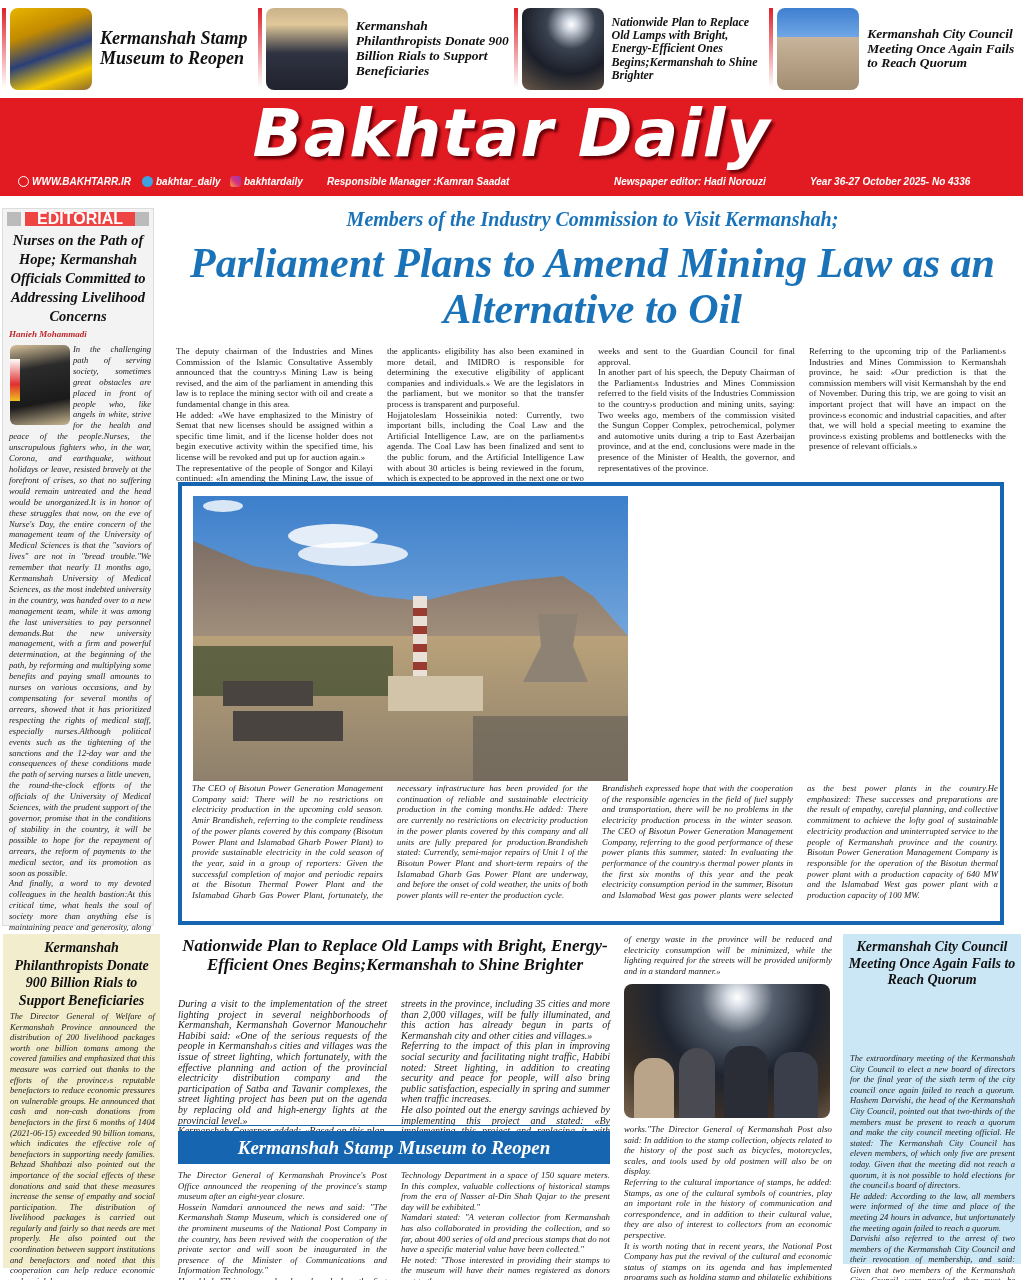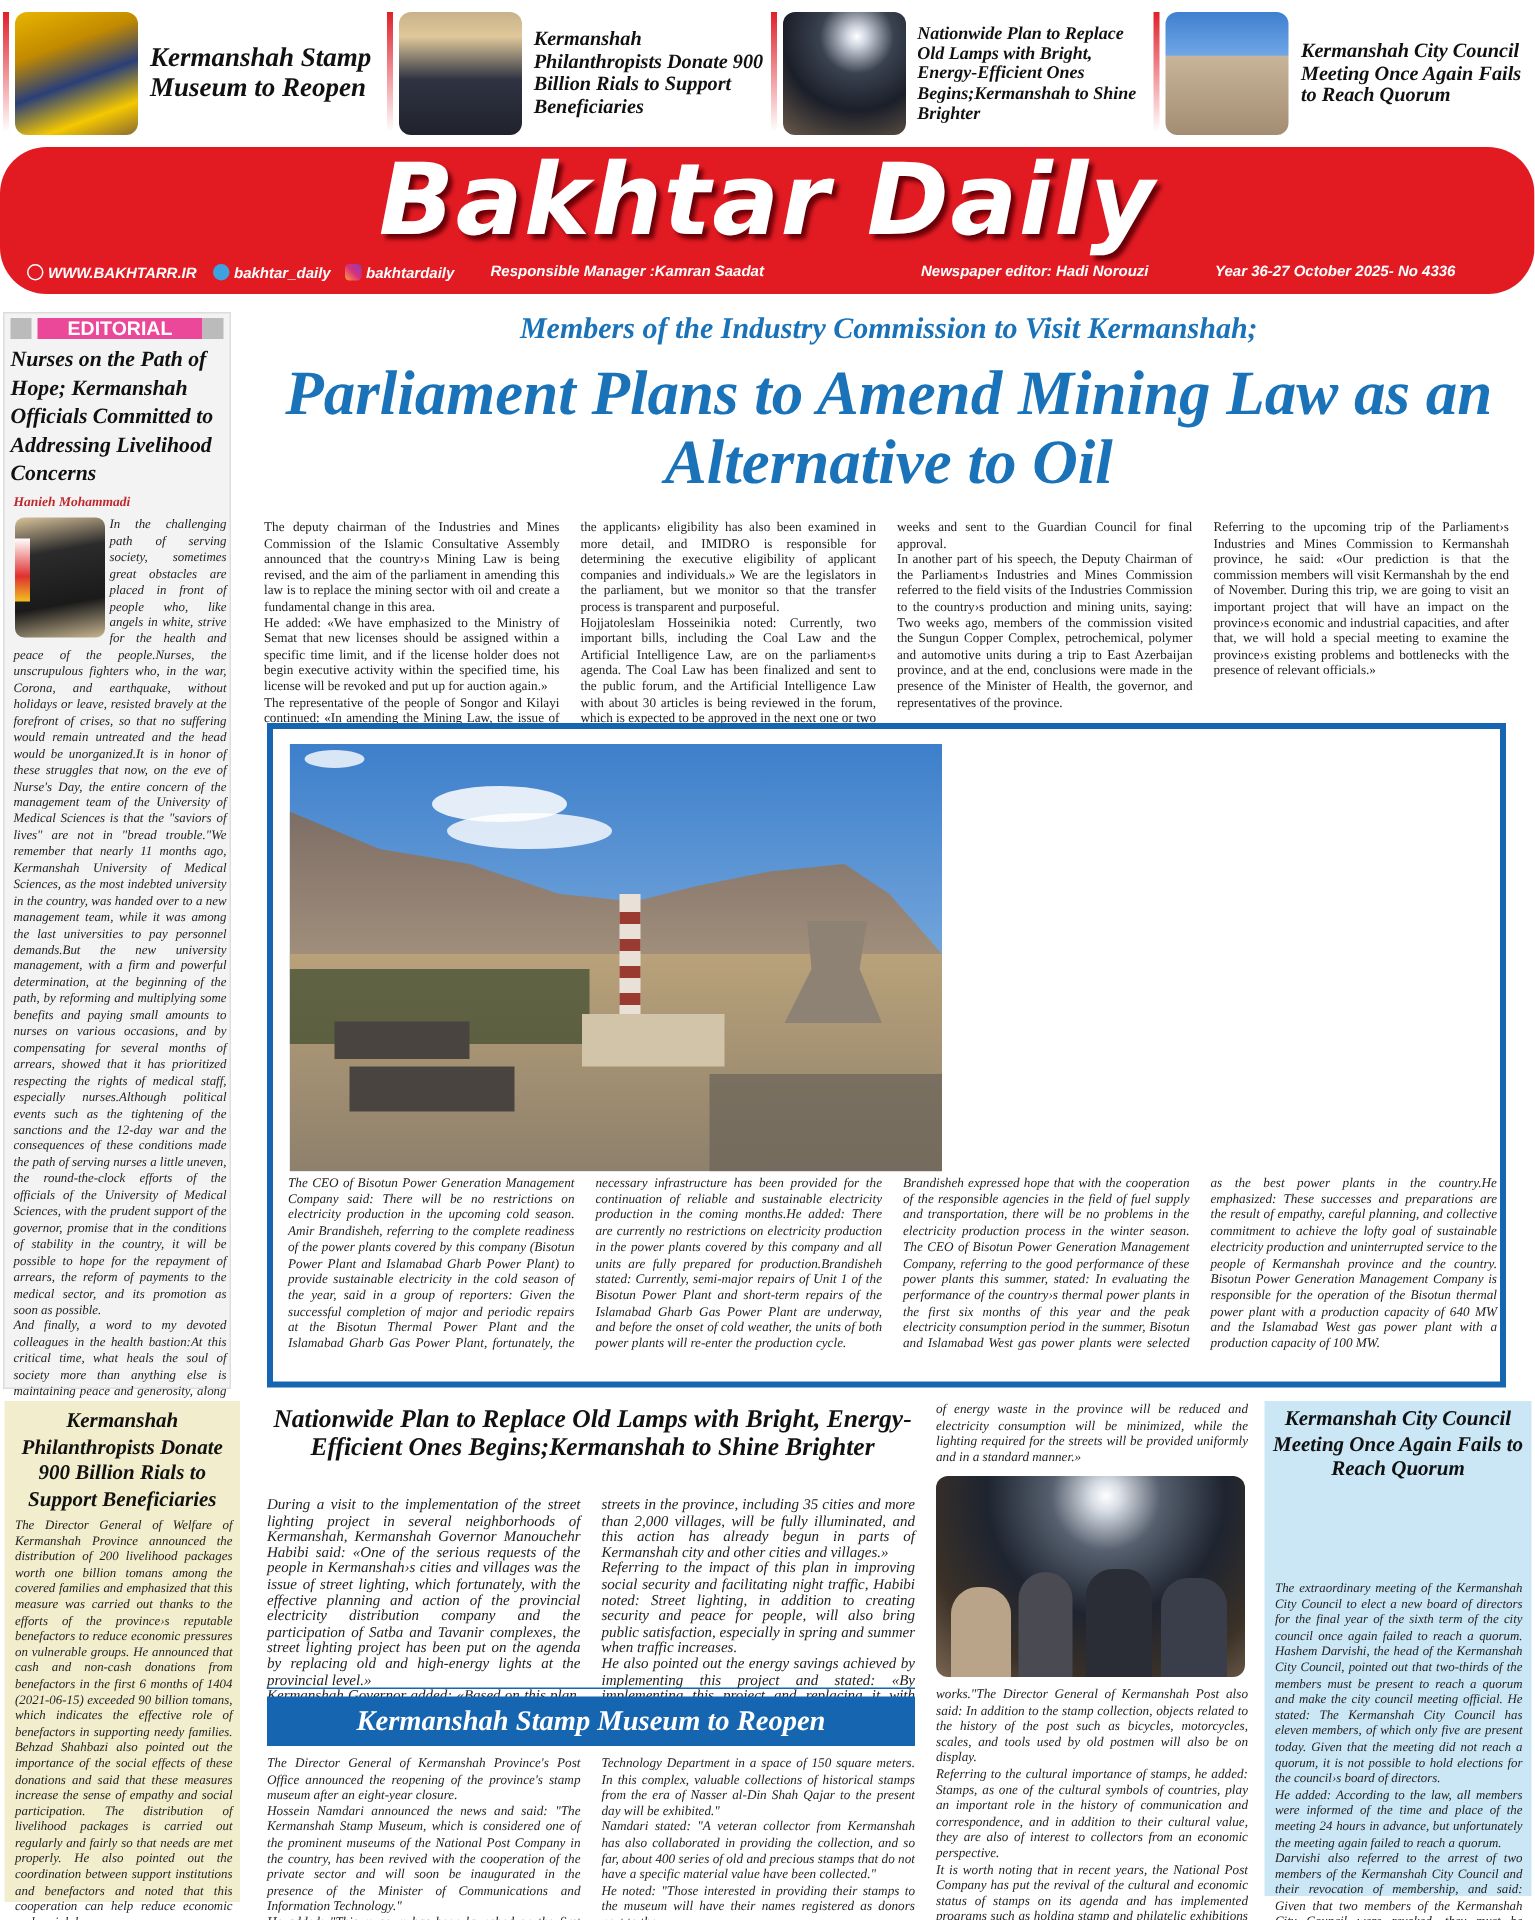--- a/index.html
+++ b/index.html
@@ -15,35 +15,35 @@
   .t1 .ttl { font-size: 18px; }
   .t2 .ttl { font-size: 13.5px; }
   .t3 .ttl { font-size: 12px; }
   .t4 .ttl { font-size: 13.5px; }
   .thumb-1 { background: linear-gradient(160deg,#e8b400 0%,#c28a00 30%,#2a3f78 55%,#f5c800 80%,#8a6a30 100%); }
   .thumb-2 { background: linear-gradient(180deg,#c9b28a 0%,#e0c89a 20%,#2f3342 55%,#20232c 100%); }
   .thumb-3 { background: radial-gradient(circle at 60% 20%,#ffffff 0%,#cfd6e0 8%,#3a4250 30%,#1b1f29 60%,#6b5a4a 100%); }
   .thumb-4 { background: linear-gradient(180deg,#3f7fd0 0%,#6fa6e6 35%,#c8b49a 36%,#a38d72 100%); }
 
   
-  .masthead { position: absolute; left: 0; top: 98px; width: 1023px; height: 98px; background: #e21b23; border-radius: 31px; }
+  .masthead { position: absolute; left: 0; top: 98px; width: 1023px; height: 98px; background: #e21b23; }
   .masthead .logo { position: absolute; left: 0; right: 0; top: 0; text-align: center; font-family: "DejaVu Sans", sans-serif; font-weight: bold; font-style: italic; font-size: 66px; color: #ffffff; letter-spacing: 1px; text-shadow: 3px 3px 3px #6a0008; line-height: 72px; }
   .masthead .info { position: absolute; left: 0; right: 0; bottom: 4px; height: 18px; font-family: "Liberation Sans", sans-serif; font-style: italic; font-weight: bold; font-size: 10px; color: #ffffff; }
   .info span { position: absolute; top: 2px; white-space: nowrap; }
   .info .ico { display: inline-block; width: 11px; height: 11px; border-radius: 50%; vertical-align: -2px; margin-right: 3px; }
   .ico-web { border: 1px solid #fff; }
   .ico-tg { background: #3fa2e0; }
   .ico-ig { background: linear-gradient(45deg,#f9a03a,#d9317a,#8a3ab9); border-radius: 3px !important; }
 
   
   .editorial { position: absolute; left: 2px; top: 208px; width: 152px; height: 718px; background: #f3f3f3; border: 1px solid #ddd; }
-  .ed-tab { position: absolute; left: 22px; top: 3px; width: 110px; height: 14px; background: #ec4899; color: #fff; font-family: "Liberation Sans", sans-serif; font-size: 13px; font-weight: bold; text-align: center; line-height: 14px; }
+  .ed-tab { position: absolute; left: 22px; top: 3px; width: 110px; height: 14px; background: #ef4444; color: #fff; font-family: "Liberation Sans", sans-serif; font-size: 16px; font-weight: bold; text-align: center; line-height: 14px; }
   .ed-tab-side-l { position: absolute; left: 4px; top: 3px; width: 14px; height: 14px; background: #bbb; }
   .ed-tab-side-r { position: absolute; right: 4px; top: 3px; width: 14px; height: 14px; background: #bbb; }
-  .ed-title { position: absolute; left: 4px; right: 4px; top: 22px; text-align: left; font-weight: bold; font-style: italic; font-size: 14.5px; line-height: 19px; color: #111; }
+  .ed-title { position: absolute; left: 4px; right: 4px; top: 22px; text-align: center; font-weight: bold; font-style: italic; font-size: 14.5px; line-height: 19px; color: #111; }
   .ed-author { position: absolute; left: 6px; top: 120px; font-family: "Liberation Serif", serif; font-style: italic; font-weight: bold; font-size: 9px; color: #c0272d; }
   .ed-photo { position: absolute; left: 7px; top: 136px; width: 60px; height: 80px; border-radius: 6px; background: linear-gradient(170deg,#d8c29a 0%,#2b2b2b 30%,#1a1a1a 70%,#c7b590 100%); }
   .ed-photo .flag { position: absolute; left: 0; top: 14px; width: 10px; height: 42px; background: linear-gradient(#ffffff,#e03030 60%,#f0c020); }
   .ed-body { position: absolute; left: 6px; top: 135px; width: 142px; font-style: italic; font-size: 8.6px; line-height: 10.9px; text-align: justify; color: #222; }
   .ed-body .float { float: left; width: 64px; height: 82px; }
 
   
   .kicker { position: absolute; left: 165px; top: 208px; width: 855px; text-align: center; font-style: italic; font-weight: bold; font-size: 20px; color: #1a73b8; }
   .headline { position: absolute; left: 165px; top: 240px; width: 855px; text-align: center; font-style: italic; font-weight: bold; font-size: 42px; line-height: 46px; color: #1a73b8; }
   .cols4 { position: absolute; left: 176px; top: 346px; width: 830px; font-size: 8.8px; line-height: 10.6px; text-align: justify; column-count: 4; column-gap: 14px; color: #222; }

